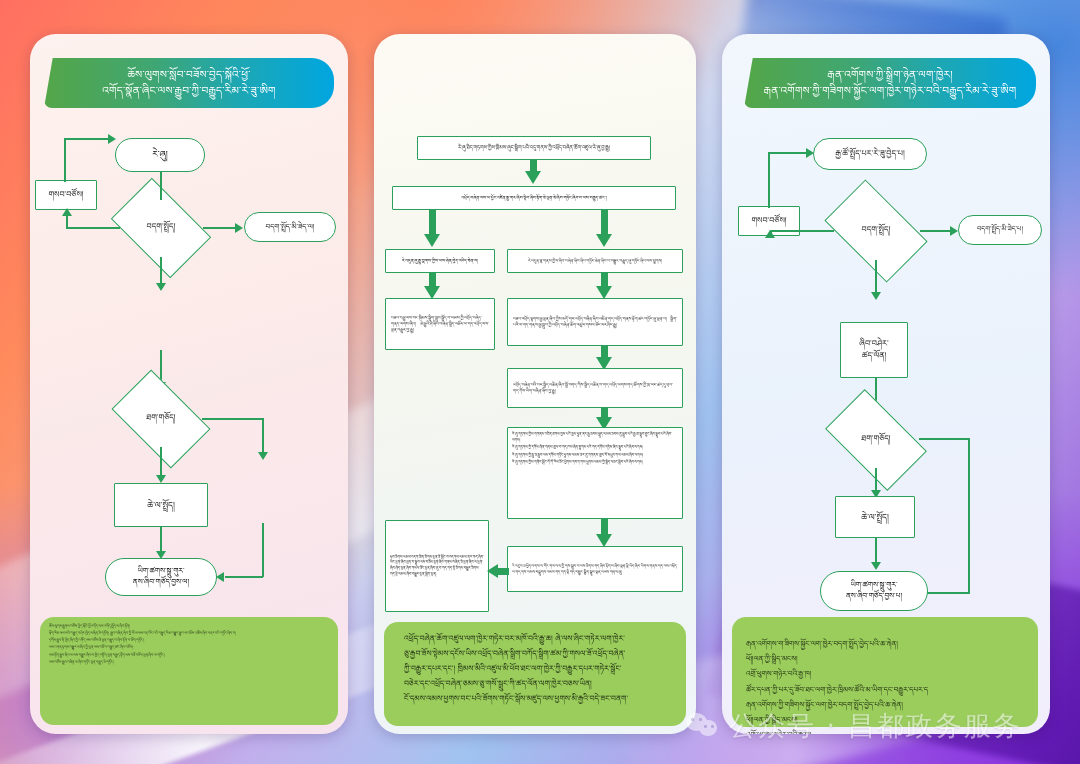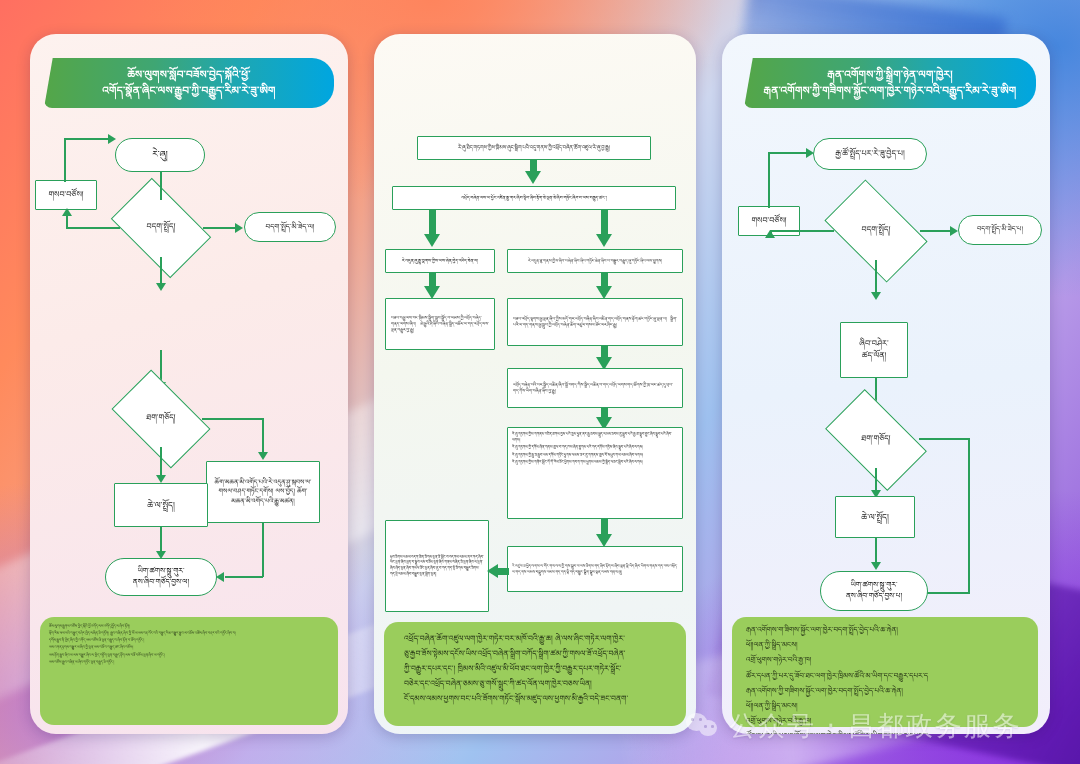--- a/index.html
+++ b/index.html
@@ -68,21 +68,21 @@
     min-height: 50px;
     padding: 7px 16px 9px 16px;
     background: linear-gradient(90deg, #54a648 0%, #3fa673 38%, #1ea7b2 66%, #00a6e0 100%);
     border-radius: 8px 22px 22px 8px;
     clip-path: polygon(3% 0, 100% 0, 100% 100%, 0 100%);
     display: flex; flex-direction: column; align-items: center; justify-content: center;
     text-align: center;
   }
   .banner .bline {
     color: #ffffff; font-size: 10.5px; line-height: 1.55;
-    letter-spacing: .2px; white-space: nowrap; font-weight: bold;
+    letter-spacing: .2px; white-space: nowrap;
   }
   #card-left  .banner { left: 14px; right: 14px; }
   #card-mid   .banner { left: 16px; right: 12px; }
   #card-right .banner { left: 22px; right: 14px; }
 
   
   .node {
     position: absolute;
     border: 1.6px solid #2aa05a;
     background: #ffffff;
@@ -202,23 +202,20 @@
     <div class="ln v" style="left:130px; top:316px; height:38px;"></div>
     <div class="arw down" style="left:126px; top:348px;"></div>
     <div class="diamond" style="left:89px; top:357px; width:84px; height:56px;">
       <div class="dshape"></div>
       <span class="dlabel">ཐག་གཅོད།</span>
     </div>
 
     <div class="ln h" style="left:172px; top:384px; width:62px;"></div>
     <div class="ln v" style="left:232px; top:384px; height:40px;"></div>
     <div class="arw down" style="left:228px; top:418px;"></div>
-    <div class="node rect tiny" style="left:176px; top:427px; width:114px; height:62px; font-size:6.4px; text-align:center; justify-content:center;">
-      <span class="txt">ཆོག་མཆན་མི་འགོད་པའི་རེ་འདུན་ཤུ་སྐབས་ལ་གསལ་བཤད་གཏོང་དགོས། ལས་བྱེད། ཆོག་མཆན་མི་འགོད་པའི་རྒྱུ་མཚན།</span>
-    </div>
 
     <div class="ln v" style="left:130px; top:413px; height:34px;"></div>
     <div class="arw down" style="left:126px; top:441px;"></div>
     <div class="node rect" style="left:84px; top:449px; width:94px; height:44px; font-size:8.4px;">ཆེ་ལ་སྤྲོད།</div>
 
     <div class="ln v" style="left:130px; top:493px; height:30px;"></div>
     <div class="arw down" style="left:126px; top:517px;"></div>
     <div class="node round" style="left:75px; top:524px; width:112px; height:38px; font-size:7.4px;">
       <span class="txt" style="white-space:pre-line;">ཡིག་ཚགས་སྒྲུ་གུར་
 ནས་ཞིབ་གཙོད་བྱས་ལ།</span>
@@ -372,21 +369,21 @@
     <div class="arw down" style="left:149px; top:456px;"></div>
     <div class="node rect" style="left:113px; top:462px; width:80px; height:42px; font-size:8.4px;">ཆེ་ལ་སྤྲོད།</div>
 
     <div class="ln v" style="left:153px; top:504px; height:30px;"></div>
     <div class="arw down" style="left:149px; top:528px;"></div>
     <div class="node round" style="left:98px; top:537px; width:108px; height:40px; font-size:7.4px;">
       <span class="txt" style="white-space:pre-line;">ཡིག་ཚགས་སྒྲུ་གུར་
 ནས་ཞིབ་གཙོད་བྱས་པ།</span>
     </div>
 
-    <div class="note t-md" style="left:10px; top:583px; width:306px; height:110px; padding:6px 14px;">
+    <div class="note t-md" style="left:10px; top:583px; width:306px; height:110px; padding:20px 14px;">
       <p>རྒན་འགོགས་ག་ཟིགས་སྐྱོང་ལག་ཁྱེར་བདག་སྤྲོད་བྱེད་པའི་ཆ་རྐེན།</p>
       <p>ཕོ༎ལན་ཀྱི་སྒྲིད་མངས།</p>
       <p>འགྲོ་ཕུགས་གཉེར་བའི་རྒྱ་ཁ།</p>
       <p>ཚོར་དཔན་ཀྱི་པར་དུ་ཟོབ་ཐང་ལག་ཁྱེར་ཁྲིམས་ཚོའི་མ་ཡིག་དང་བརྒྱུར་དཔར་ད</p>
       <p>རྒན་འགོགས་ཀྱི་གཟིགས་སྐྱོང་ལག་ཁྱེར་བདག་སྤྲོད་བྱེད་པའི་ཆ་རྐེན།</p>
       <p>ཕོ༎ལན་ཀྱི་སྒྲིད་མངས།</p>
       <p>འགྲོ་ཕུགས་གཉེར་བའི་རྒྱ་ཁ།</p>
       <p>ཚོར་དཔན་ཀྱི་པར་དུ་ཟོབ་ཐང་ལག་ཁྱེར་ཁྲིམས་ཚོའི་མ་ཡིག་དང་བརྒྱུར་དཔར་ད</p>
     </div>
 

